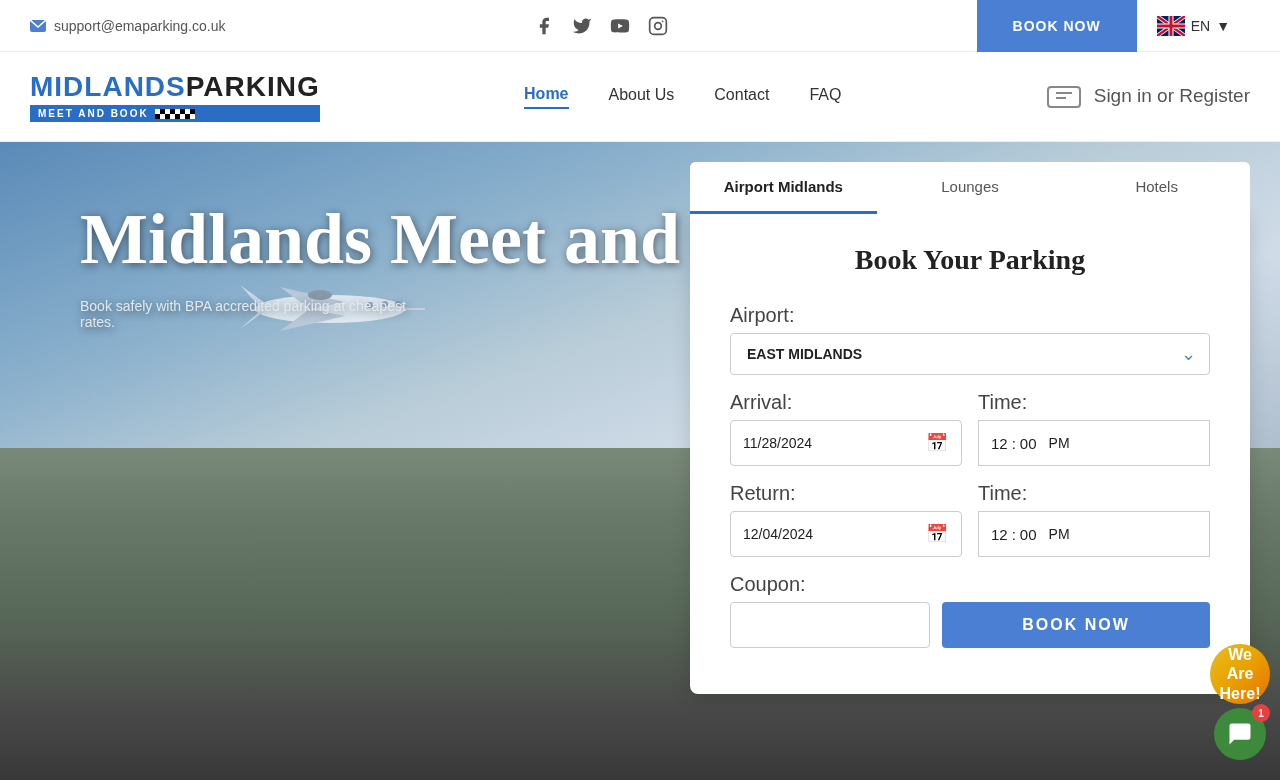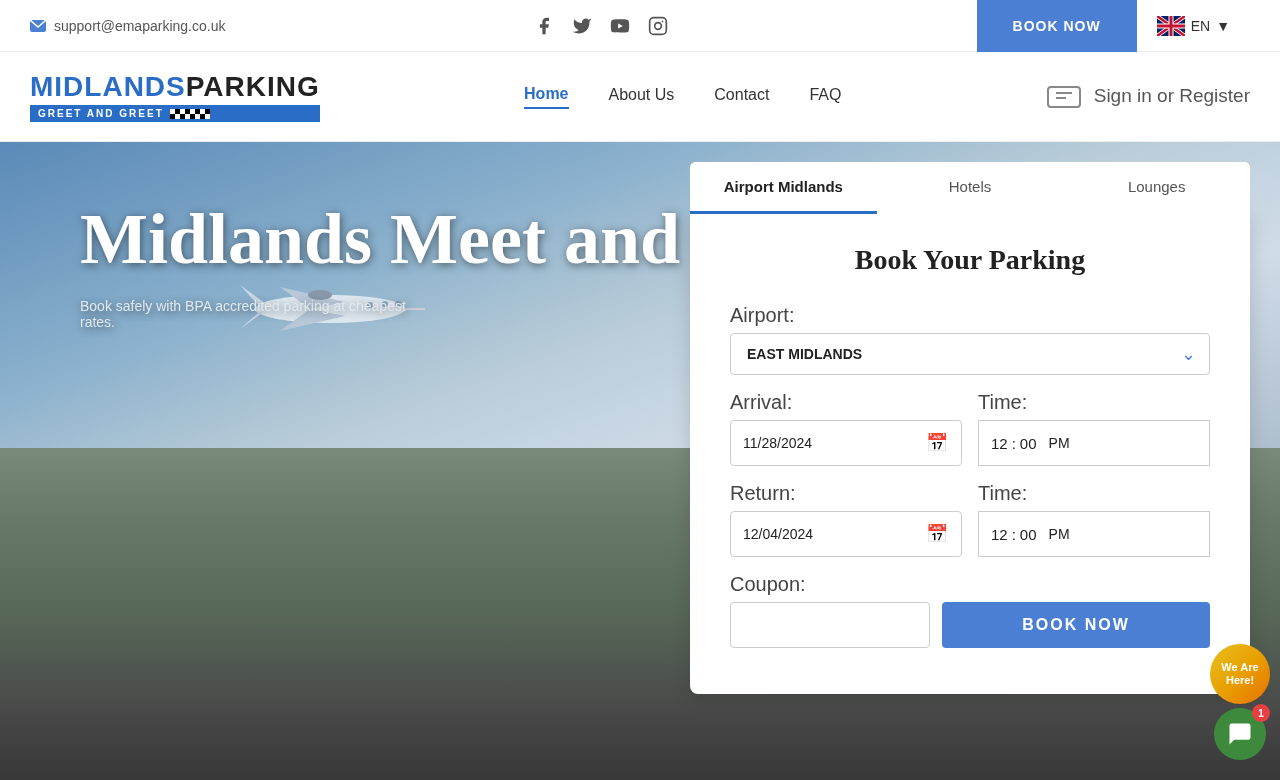--- a/index.html
+++ b/index.html
@@ -239,21 +239,21 @@
       position: absolute;
       bottom: 20px;
       right: 10px;
       display: flex;
       flex-direction: column;
       align-items: center;
     }
     .chat-badge-text {
       background: linear-gradient(135deg, #e8c020 0%, #e8a000 50%, #e87000 100%);
       color: #fff;
-      font-size: 11px;
+      font-size: 16px;
       font-weight: bold;
       padding: 6px 8px;
       border-radius: 50%;
       width: 60px;
       height: 60px;
       display: flex;
       align-items: center;
       justify-content: center;
       text-align: center;
       line-height: 1.2;
@@ -336,21 +336,21 @@
   </div>
 </div>
 
 <div class="nav-bar">
   <div class="logo-container">
     <div class="logo-main">
       <span class="logo-midlands">MIDLANDS</span>
       <span class="logo-parking"> PARKING</span>
     </div>
     <div class="logo-tagline">
-      <span>GREET AND GREET</span>
+      <span>MEET AND BOOK</span>
       <div class="tagline-checks">
 
         <svg width="40" height="10" viewBox="0 0 40 10">
           <rect x="0" y="0" width="5" height="5" fill="#fff"></rect>
           <rect x="5" y="0" width="5" height="5" fill="#000"></rect>
           <rect x="10" y="0" width="5" height="5" fill="#fff"></rect>
           <rect x="15" y="0" width="5" height="5" fill="#000"></rect>
           <rect x="20" y="0" width="5" height="5" fill="#fff"></rect>
           <rect x="25" y="0" width="5" height="5" fill="#000"></rect>
           <rect x="30" y="0" width="5" height="5" fill="#fff"></rect>
@@ -413,22 +413,22 @@
 
   <div class="hero-text">
     <div class="hero-title">Midlands Meet and Greet Parking</div>
     <p class="hero-subtitle">Book safely with BPA accredited parking at cheapest rates.</p>
   </div>
 
   <div class="booking-panel">
 
     <div class="booking-tabs">
       <div class="booking-tab active">Airport Midlands</div>
+      <div class="booking-tab">Lounges</div>
       <div class="booking-tab">Hotels</div>
-      <div class="booking-tab">Lounges</div>
     </div>
 
     <div class="booking-form">
       <div class="booking-title">Book Your Parking</div>
 
       <div class="form-group">
         <label class="form-label">Airport:</label>
         <div class="select-wrapper">
           <select class="form-select">
             <option>EAST MIDLANDS</option>

